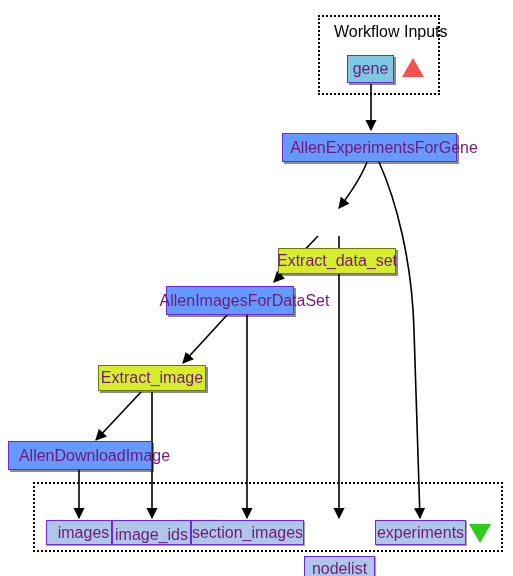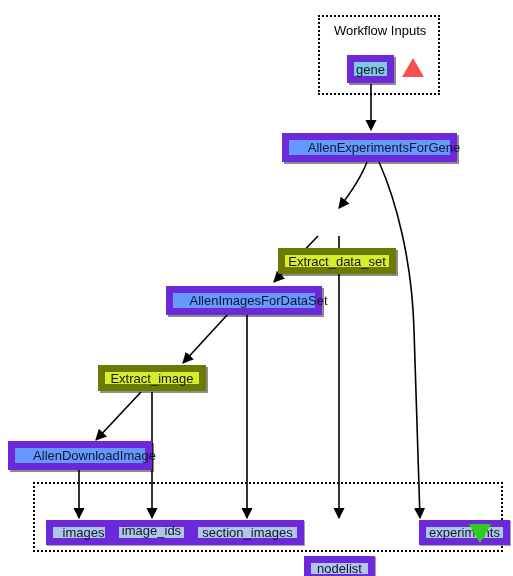--- a/index.html
+++ b/index.html
@@ -24,35 +24,35 @@
     pointer-events: none;
   }
   .cluster {
     position: absolute;
     border: 2px dotted #000000;
     box-sizing: border-box;
     background: transparent;
   }
   .cluster-label {
     position: absolute;
-    font-size: 13px;
+    font-size: 16px;
     color: #000000;
     white-space: nowrap;
     line-height: 1;
   }
   .node {
     position: absolute;
     box-sizing: border-box;
     display: flex;
     align-items: center;
     justify-content: center;
-    font-size: 13px;
-    color: #0f172a;
+    font-size: 16px;
+    color: #701a75;
     white-space: nowrap;
-    border: 7px solid #6d28d9;
+    border: 1px solid #6d28d9;
     box-shadow: 2px 2px 0 rgba(0,0,0,0.45);
   }
   .node.proc {
     background: #6699ff;
     padding-left: 29px;
   }
   .node.extract {
     background: #d7ec2a;
     border-color: #6b7a00;
   }
@@ -121,21 +121,21 @@
   <div class="tri tri-up" style="left:402px; top:58px;"></div>
 
   <div class="node proc" style="left:282px; top:133px; width:175px; height:29px;">
     <span>AllenExperimentsForGene</span>
   </div>
 
   <div class="node extract" style="left:278px; top:210px; width:118px; height:26px;margin-top:38px;">
     <span>Extract_data_set</span>
   </div>
 
-  <div class="node proc" style="left:166px; top:286px; width:156px; height:29px;">
+  <div class="node proc" style="left:166px; top:286px; width:128px; height:29px;">
     <span>AllenImagesForDataSet</span>
   </div>
 
   <div class="node extract" style="left:98px; top:365px; width:108px; height:26px;">
     <span>Extract_image</span>
   </div>
 
   <div class="node proc" style="left:8px; top:441px; width:144px; height:29px;">
     <span>AllenDownloadImage</span>
   </div>
@@ -151,19 +151,19 @@
   </div>
 
   <div class="node output" style="left:191px; top:520px; width:113px; height:25px;">
     <span>section_images</span>
   </div>
 
   <div class="node output" style="left:304px; top:520px; width:71px; height:25px;margin-top:36px;">
     <span>nodelist</span>
   </div>
 
-  <div class="node output" style="left:375px; top:520px; width:91px; height:25px;margin-left:44px;">
+  <div class="node output" style="left:375px; top:520px; width:91px; height:25px;">
     <span>experiments</span>
   </div>
 
   <div class="tri tri-down" style="left:469px; top:524px;"></div>
 
 </div>
 
 </body></html>

